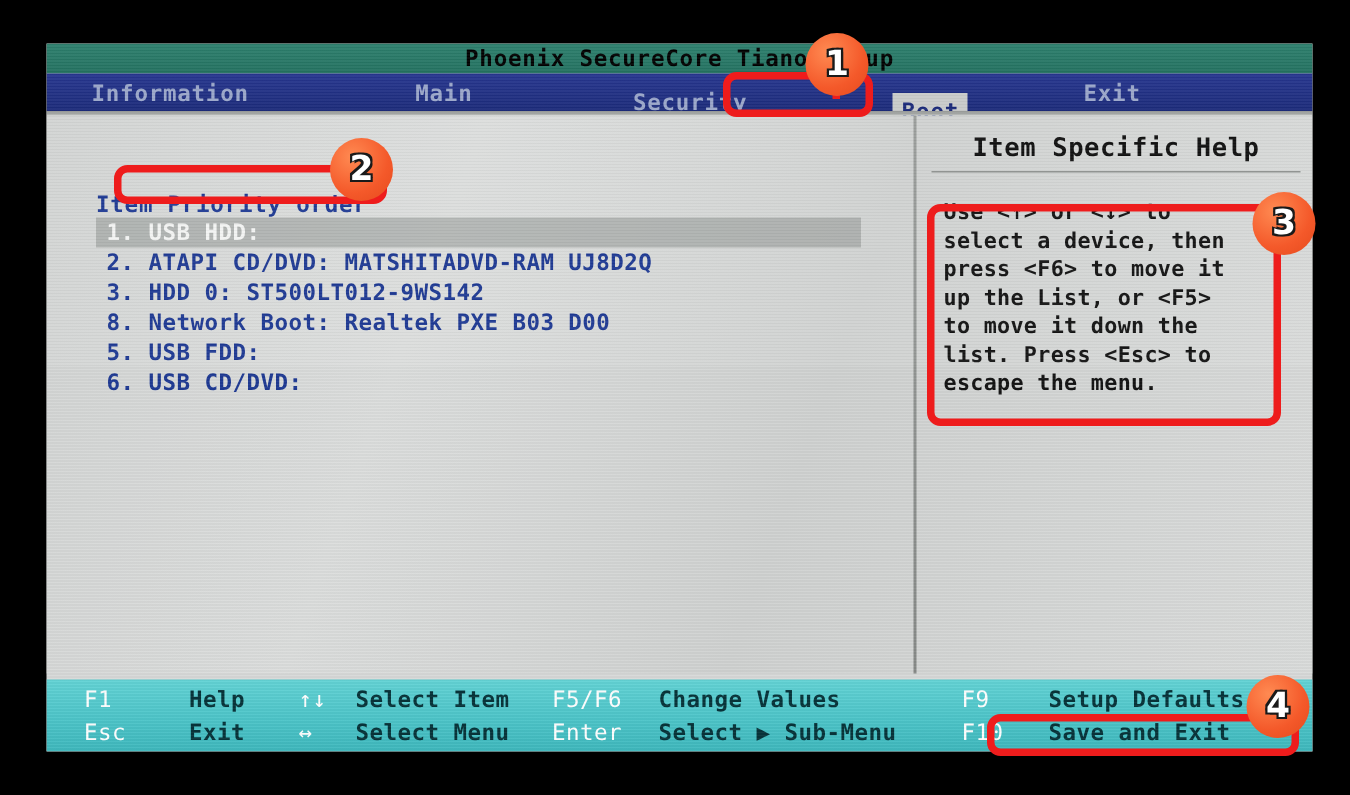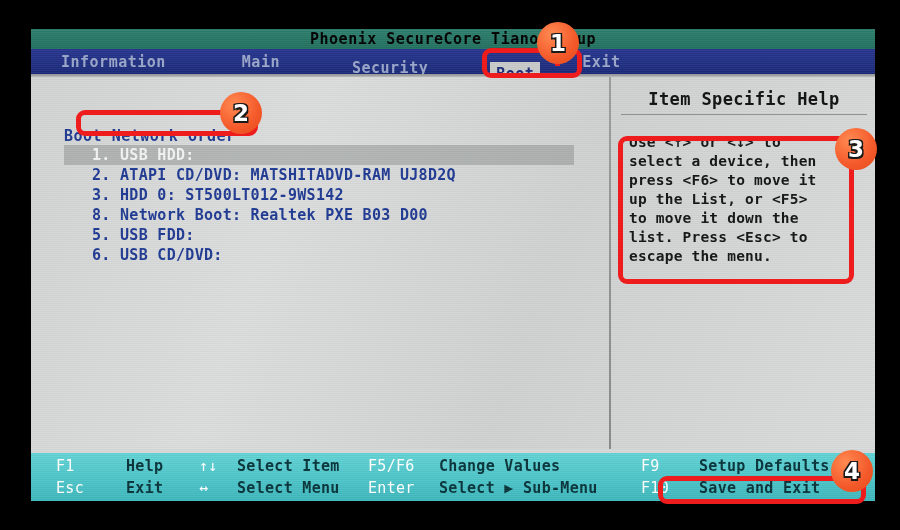--- a/index.html
+++ b/index.html
@@ -66,20 +66,21 @@
   #menu-bar {
     position: absolute;
     left: 0; top: 20px;
     width: 844px;
     height: 25px;
     background: linear-gradient(180deg, #27368f 0%, #1b2a79 100%);
     display: flex;
     align-items: center;
     padding-left: 28px;
     box-sizing: border-box;
+    gap: 35px;
   }
   .menu-tab {
     color: #9aa6c9;
     font-size: 15px;
     font-weight: bold;
     letter-spacing: 0.5px;
     padding: 0 2px;
     white-space: nowrap;
   }
   .menu-tab.tab-information { margin-right: 72px; }
@@ -140,21 +141,21 @@
     width: 510px;
   }
   .boot-row {
     height: 20px;
     line-height: 20px;
     color: #1f3a93;
     font-size: 15px;
     font-weight: bold;
     letter-spacing: 0.3px;
     white-space: nowrap;
-    padding-left: 28px;
+    padding-left: 7px;
     box-sizing: border-box;
   }
   .boot-row.selected {
     color: #f2f3f2;
     background: rgba(125,128,127,0.42);
   }
 
   
   #panel-divider {
     position: absolute;
@@ -319,21 +320,21 @@
       <span class="menu-tab tab-main">Main</span>
       <span class="menu-tab tab-security">Security</span>
       <span class="menu-tab tab-boot">Boot</span>
       <span class="menu-tab tab-exit">Exit</span>
     </div>
     <div id="menu-underline"></div>
 
     <div id="content-area">
 
       <div id="left-panel">
-        <div id="boot-priority-title">Boot Network order</div>
+        <div id="boot-priority-title">Item Priority order</div>
 
         <div id="boot-list">
           <div class="boot-row selected">1.  USB HDD:</div>
           <div class="boot-row">2.  ATAPI CD/DVD: MATSHITADVD-RAM UJ8D2Q</div>
           <div class="boot-row">3.  HDD 0: ST500LT012-9WS142</div>
           <div class="boot-row">8.  Network Boot: Realtek PXE B03 D00</div>
           <div class="boot-row">5.  USB FDD:</div>
           <div class="boot-row">6.  USB CD/DVD:</div>
         </div>
       </div>

